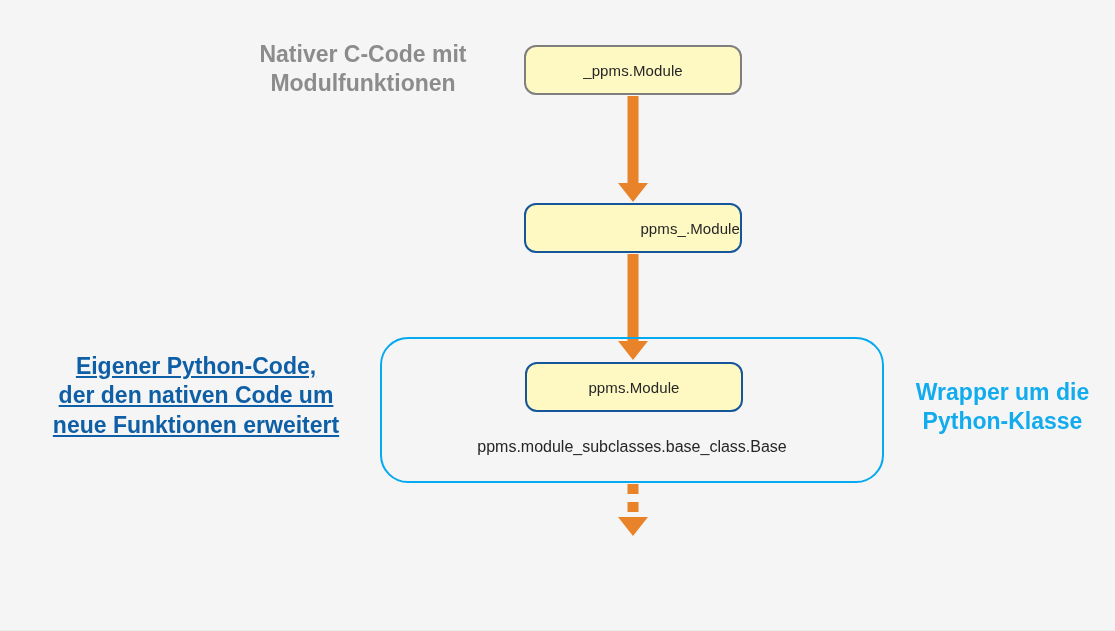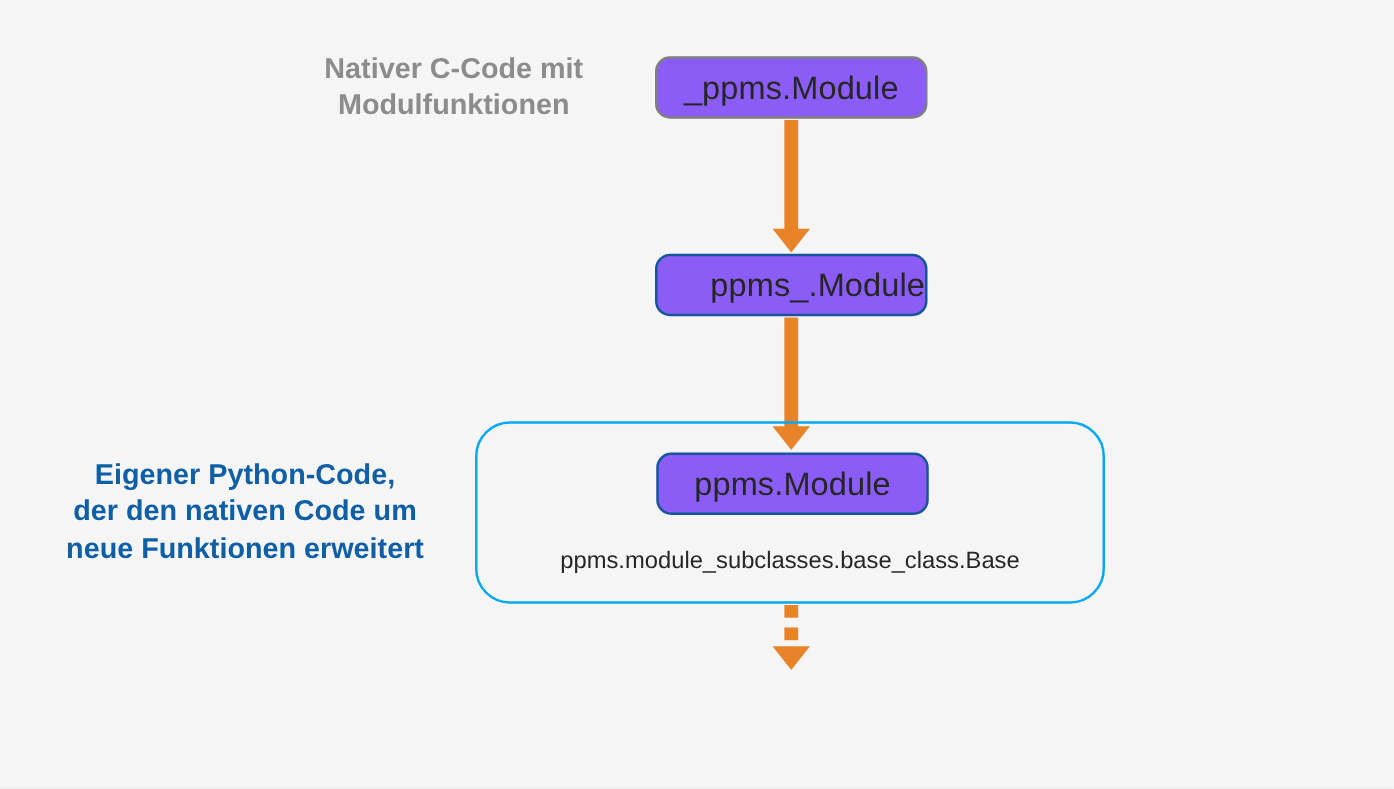--- a/index.html
+++ b/index.html
@@ -31,45 +31,45 @@
     white-space: pre-line;
   }
   .caption.gray  { color: #8c8c8c; }
   .caption.blue  { color: #0e5fa6; }
   .caption.cyan  { color: #11abee; }
 
   
   .node {
     position: absolute;
     box-sizing: border-box;
-    background: #8b5cf6;
+    background: #fef9c3;
     border-radius: 12px;
     display: flex;
     align-items: center;
     justify-content: center;
-    font-size: 26px;
+    font-size: 15px;
     color: #262626;
     letter-spacing: .1px;
   }
   .node.gray-border  { border: 2px solid #7f7f7f; }
   .node.blue-border  { border: 2.5px solid #15569a; }
   .node.dashed-border{ border: 2.5px dashed #15569a; }
 
   
   .wrapper-box {
     position: absolute;
     box-sizing: border-box;
     border: 2.5px solid #05a9ef;
     border-radius: 28px;
     background: transparent;
   }
   .wrapper-caption-inner {
     position: absolute;
     text-align: center;
-    font-size: 19px;
+    font-size: 16px;
     color: #262626;
     width: 100%;
   }
 
   
   .arrow {
     position: absolute;
   }
   .arrow .shaft {
     position: absolute;
@@ -127,33 +127,35 @@
 
   <div class="node blue-border" style="left:524px; top:203px; width:218px; height:50px;justify-content:flex-end;">
     <span>ppms_.Module</span>
   </div>
 
   <div class="arrow" style="left:618px; top:254px; width:30px; height:106px;">
     <div class="shaft" style="height:88px;"></div>
     <div class="head"></div>
   </div>
 
-  <div class="caption blue" style="left:18px; top:365px; width:356px;">Eigener Python-Code,
+  <div class="caption blue" style="left:18px; top:352px; width:356px;text-decoration:underline;">Eigener Python-Code,
 der den nativen Code um
 neue Funktionen erweitert</div>
 
   <div class="wrapper-box" style="left:380px; top:337px; width:504px; height:146px;">
 
     <div class="node blue-border" style="left:143px; top:23px; width:218px; height:50px;">
       <span>ppms.Module</span>
     </div>
 
     <div class="wrapper-caption-inner" style="top:99px; left:0;">ppms.module_subclasses.base_class.Base</div>
   </div>
 
+  <div class="caption cyan" style="left:890px; top:378px; width:225px;">Wrapper um die
+Python-Klasse</div>
 
   <div class="arrow" style="left:618px; top:484px; width:30px; height:52px;">
     <div class="shaft dashed" style="height:34px;"></div>
     <div class="head"></div>
   </div>
 
 
 
   <div class="bottom-rule"></div>
 </div>

